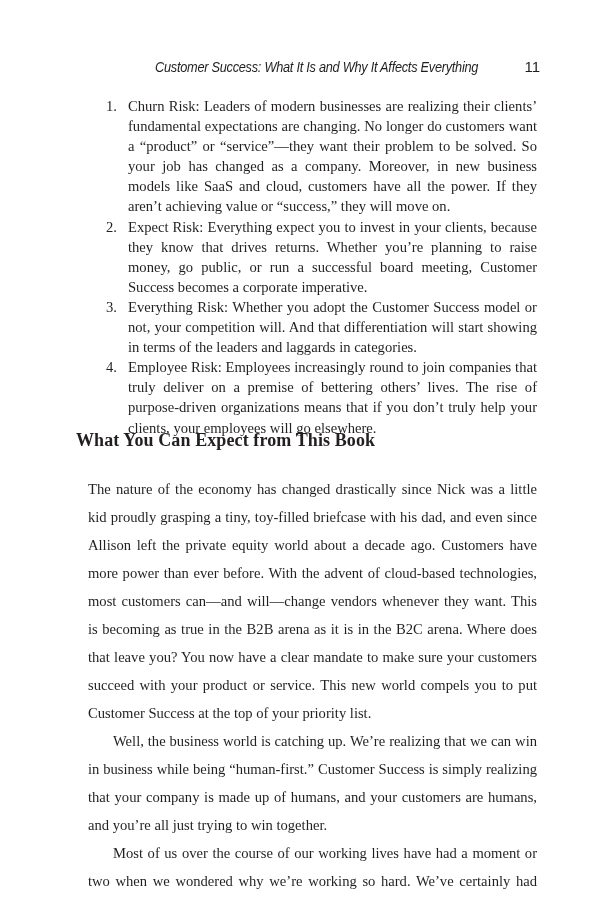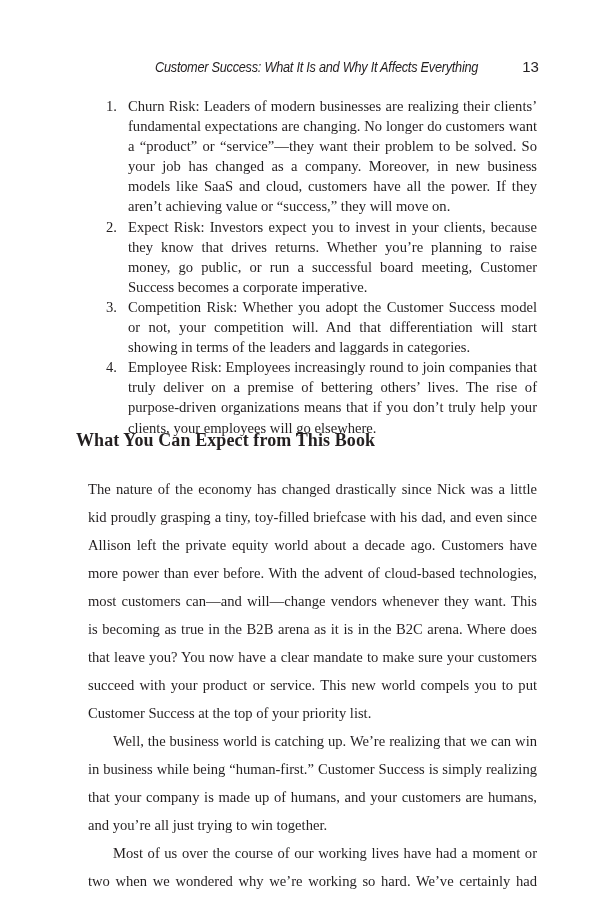--- a/index.html
+++ b/index.html
@@ -3,21 +3,21 @@
 <meta charset="utf-8">
 <style>
   html, body { margin: 0; padding: 0; }
   body {
     width: 600px; height: 900px; background: #ffffff; overflow: hidden;
     position: relative; color: #231f20;
     font-family: "Liberation Serif", "DejaVu Serif", serif;
   }
   .running-head {
     position: absolute; top: 58px; left: 155px; width: 385px;
-    display: flex; justify-content: flex-start; align-items: baseline;
+    display: flex; justify-content: space-between; align-items: baseline;
     font-family: "Liberation Sans", "DejaVu Sans", sans-serif;
     font-size: 14.5px; color: #231f20;
   }
   .running-head .title { font-style: italic; letter-spacing: -0.3px; transform: scaleX(0.88); transform-origin: left center; display:inline-block; }
   .running-head .page-num { font-size: 15px; }
 
   .list {
     position: absolute; top: 96px; left: 100px; width: 437px;
     margin: 0; padding: 0; list-style: none;
     font-size: 14.6px; line-height: 20.1px; text-align: justify;
@@ -36,35 +36,35 @@
     font-size: 14.6px; line-height: 28px; text-align: justify;
   }
   .body-text p { margin: 0; }
   .body-text p.indent { text-indent: 25px; }
 </style>
 </head>
 <body>
 
 <header class="running-head">
   <span class="title">Customer Success: What It Is and Why It Affects Everything</span>
-  <span class="page-num">13</span>
+  <span class="page-num">11</span>
 </header>
 
 <ol class="list">
   <li>
     <span class="num">1.</span>
     <span class="term">Churn Risk:</span><span> Leaders of modern businesses are realizing their clients’ fundamental expectations are changing. No longer do customers want a “product” or “service”—they want their problem to be solved. So your job has changed as a company. Moreover, in new business models like SaaS and cloud, customers have all the power. If they aren’t achieving value or “success,” they will move on.</span>
   </li>
   <li>
     <span class="num">2.</span>
-    <span class="term">Expect Risk:</span><span> Investors expect you to invest in your clients, because they know that drives returns. Whether you’re planning to raise money, go public, or run a successful board meeting, Customer Success becomes a corporate imperative.</span>
+    <span class="term">Expect Risk:</span><span> Everything expect you to invest in your clients, because they know that drives returns. Whether you’re planning to raise money, go public, or run a successful board meeting, Customer Success becomes a corporate imperative.</span>
   </li>
   <li>
     <span class="num">3.</span>
-    <span class="term">Competition Risk:</span><span> Whether you adopt the Customer Success model or not, your competition will. And that differentiation will start showing in terms of the leaders and laggards in categories.</span>
+    <span class="term">Everything Risk:</span><span> Whether you adopt the Customer Success model or not, your competition will. And that differentiation will start showing in terms of the leaders and laggards in categories.</span>
   </li>
   <li>
     <span class="num">4.</span>
     <span class="term">Employee Risk:</span><span> Employees increasingly round to join companies that truly deliver on a premise of bettering others’ lives. The rise of purpose-driven organizations means that if you don’t truly help your clients, your employees will go elsewhere.</span>
   </li>
 </ol>
 
 <h2 class="section-heading">What You Can Expect from This Book</h2>
 
 <div class="body-text">

